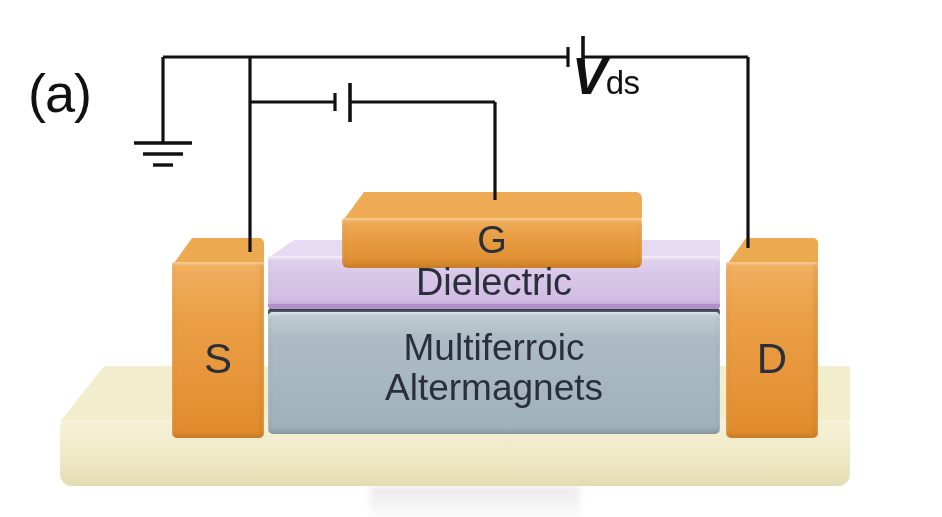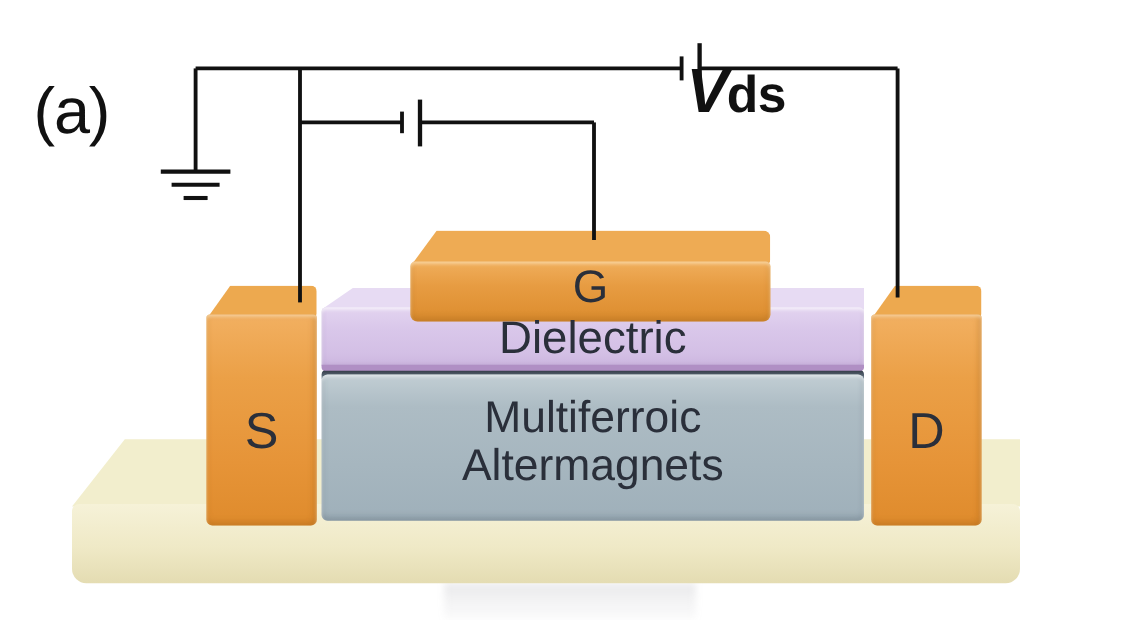--- a/index.html
+++ b/index.html
@@ -53,22 +53,22 @@
     font-family: "Liberation Sans", sans-serif;
   }
   .vlabel .vmain {
     font-style: italic;
     font-weight: 700;
     font-size: 52px;
     letter-spacing: -1px;
   }
   .vlabel .vsub {
     font-style: normal;
-    font-weight: 700;
-    font-size: 43px;
+    font-weight: 400;
+    font-size: 33px;
     letter-spacing: -0.5px;
   }
   #vg-label { left: 352px; top: 96px; }
   #vds-label { left: 572px; top: 50px; }
 
   
   #device {
     position: absolute;
     left: 0; top: 0;
     width: 942px;

